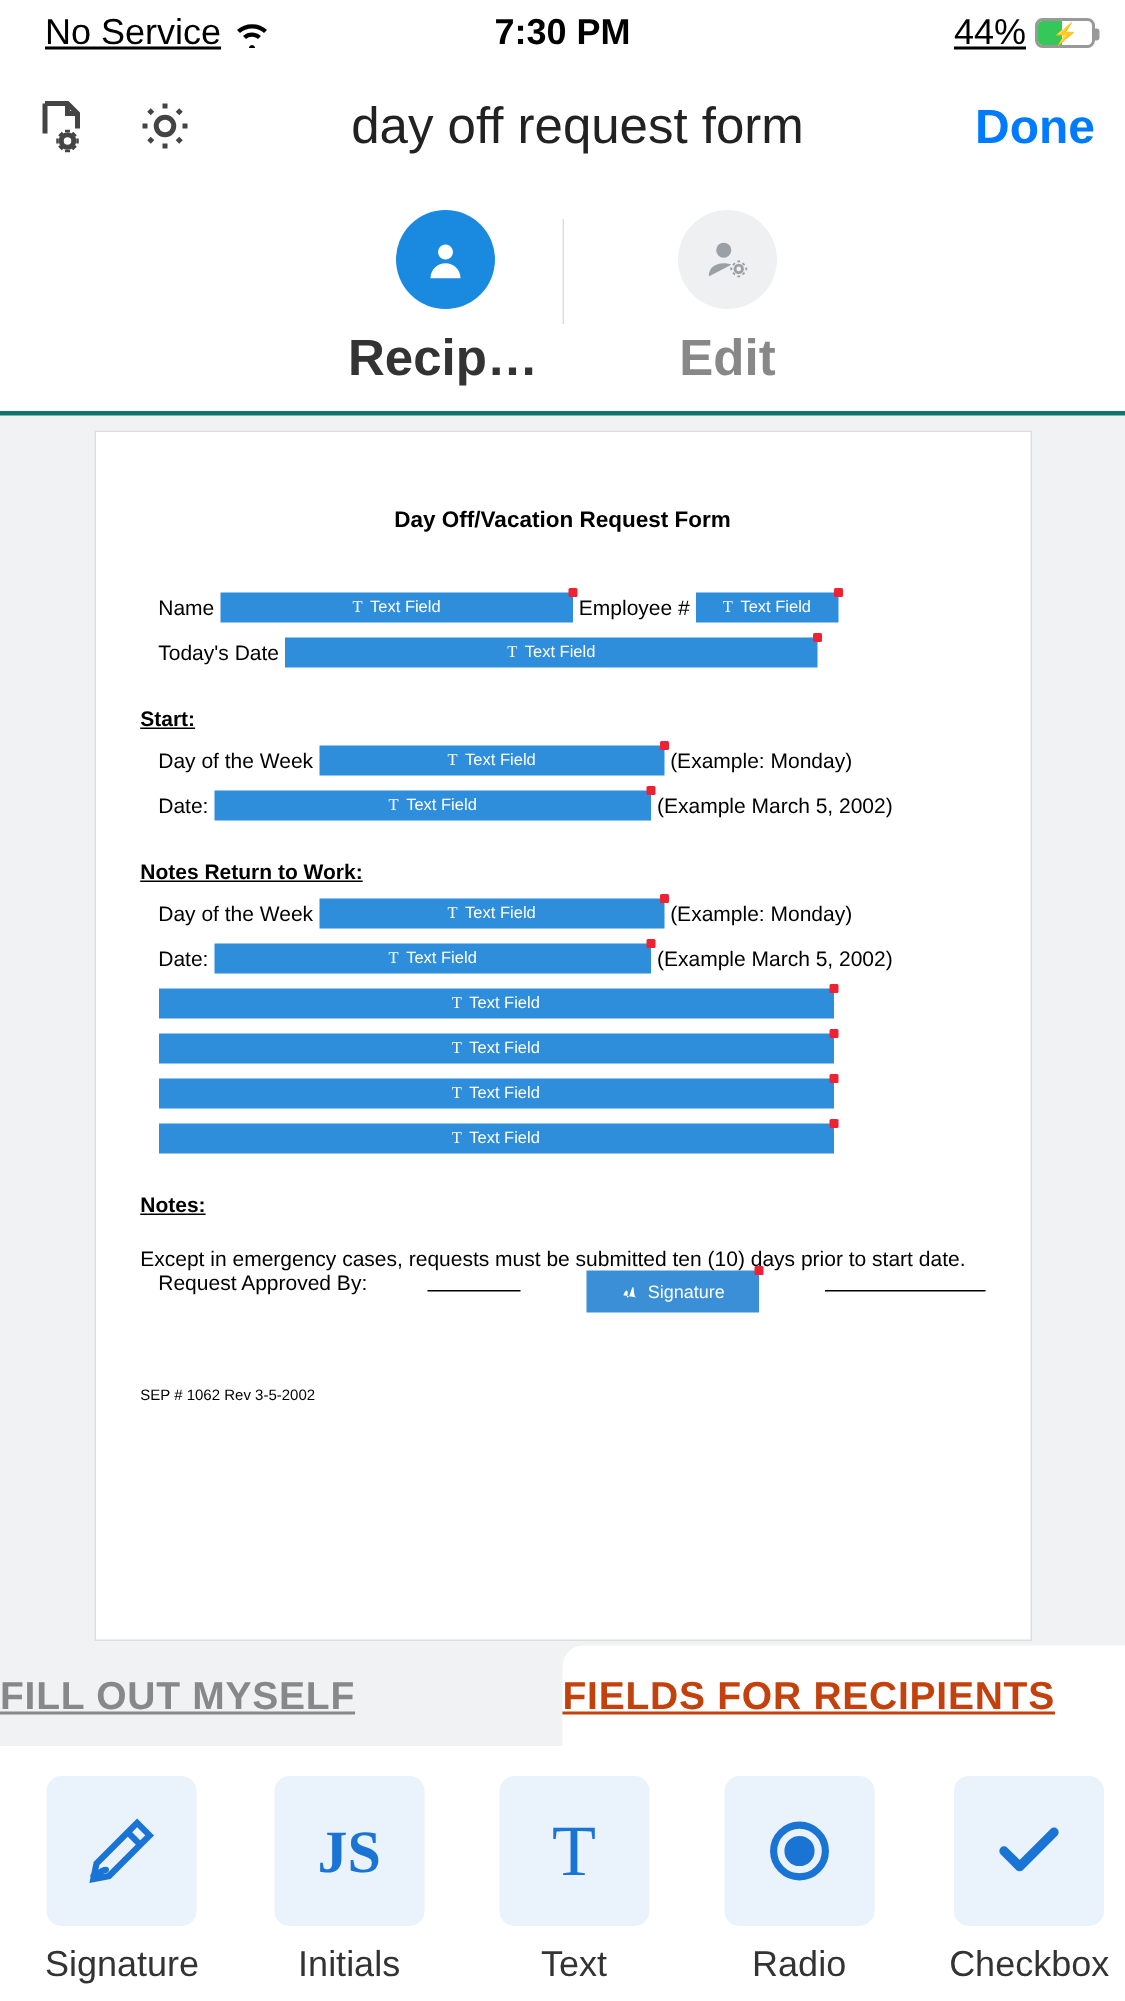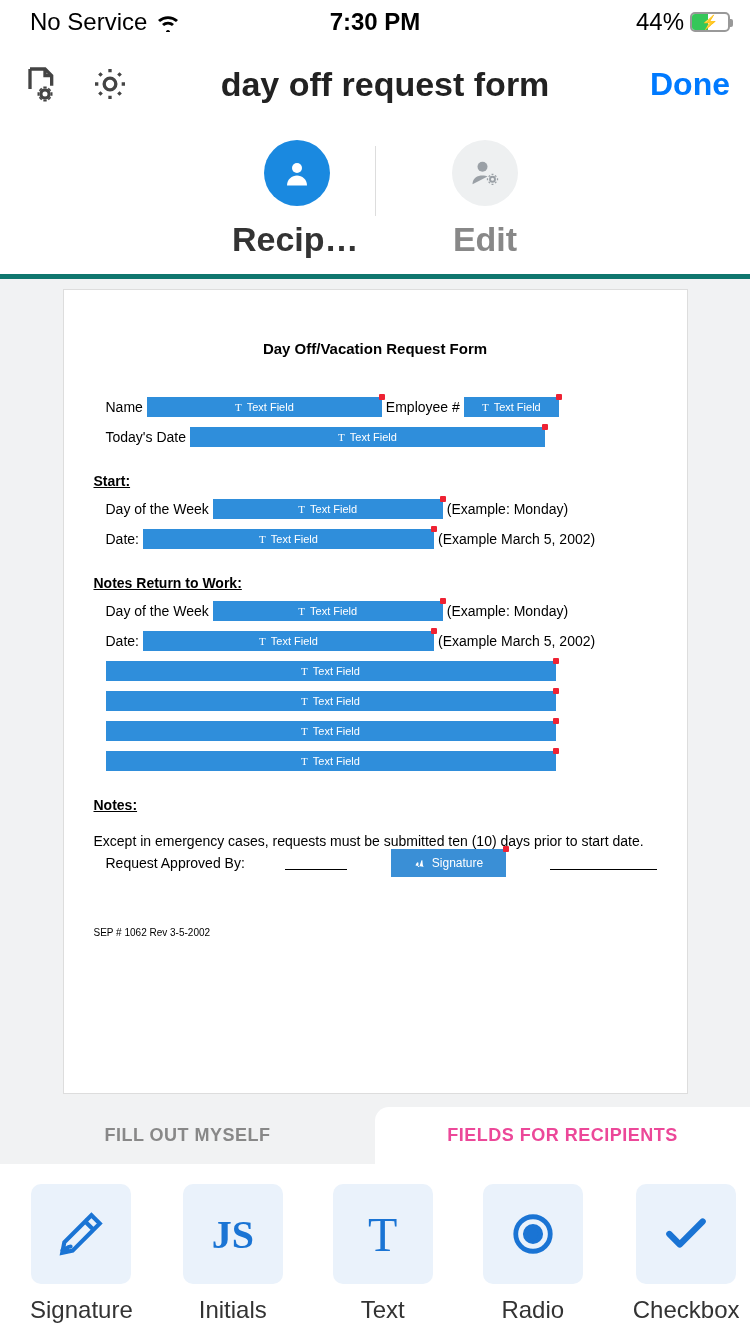--- a/index.html
+++ b/index.html
@@ -1,62 +1,62 @@
 <!DOCTYPE html>
 <html><head>
 <meta charset="utf-8">
 <style>
   * { margin: 0; padding: 0; box-sizing: border-box; font-family: -apple-system, BlinkMacSystemFont, "Segoe UI", Helvetica, Arial, sans-serif; }
   body { width: 750px; height: 1334px; background: #fff; overflow: hidden; position: relative; }
 
   
-  .status-bar { height: 44px; display: flex; align-items: center; justify-content: space-between; padding: 11px 20px; font-size: 24px; font-weight: 500; }
+  .status-bar { height: 44px; display: flex; align-items: center; justify-content: space-between; padding: 11px 20px; font-size: 24px; font-weight: 500; text-decoration: underline; }
   .status-left { display: flex; align-items: center; gap: 8px; margin-left:10px;}
   .status-center { position: absolute; left: 50%; transform: translateX(-50%); font-weight: 600; }
   .status-right { display: flex; align-items: center; gap: 6px; }
   .battery { width: 40px; height: 20px; border: 2px solid #999; border-radius: 5px; position: relative; display:flex; align-items:center;}
   .battery::after { content:''; position:absolute; right:-5px; top:5px; width:3px; height:8px; background:#999; border-radius:0 2px 2px 0;}
   .battery-fill { background:#35c759; height:100%; width:44%; border-radius:3px 0 0 3px;}
   .bolt { position:absolute; left:50%; top:50%; transform:translate(-50%,-50%); font-size:14px; color:#000;}
 
   
   .nav-bar { height: 80px; display: flex; align-items: center; padding: 0 20px; gap: 30px; }
   .nav-icon { width: 40px; height: 40px; color: #444; display:flex; align-items:center; justify-content:center;}
-  .nav-title { flex: 1; text-align: center; font-size: 34px; font-weight: 700; color: #222; white-space:nowrap; overflow:hidden; text-overflow:ellipsis; margin-left:-10px;}
+  .nav-title { flex: 1; text-align: center; font-size: 34px; font-weight: 400; color: #222; white-space:nowrap; overflow:hidden; text-overflow:ellipsis; margin-left:-10px;}
   .done-btn { color: #007aff; font-size: 32px; font-weight: 600; }
 
   
   .mode-tabs { height: 150px; display: flex; align-items: center; justify-content: center; gap: 90px; position:relative;}
   .mode-tab { display: flex; flex-direction: column; align-items: center; gap: 14px; }
   .mode-circle { width: 66px; height: 66px; border-radius: 50%; display: flex; align-items: center; justify-content: center; }
   .mode-circle.active { background: #1a89e0; }
   .mode-circle.inactive { background: #eef0f1; }
   .mode-label { font-size: 34px; font-weight: 600; color: #333; max-width: 130px; white-space: nowrap; overflow: hidden; text-overflow: ellipsis;}
   .mode-label.inactive { color: #888; font-weight:700;}
   .mode-sep { width:1px; height:70px; background:#ddd; position:absolute; top:22px; left:50%;}
 
   
-  .doc-area { background: #f1f2f3; padding: 10px 0 0 0; display: flex; justify-content: center; height: 820px; border-top:5px solid #0f766e;}
+  .doc-area { background: #f1f2f3; padding: 10px 0 0 0; display: flex; justify-content: center; height: 820px; border-top:3px solid #0f766e;}
   .doc-page { width: 625px; background: #fff; border: 1px solid #ddd; padding: 50px 30px 20px 30px; font-family: "Times New Roman", serif; font-size: 14px; color: #000; position:relative;}
   .doc-title { text-align: center; font-weight: bold; font-size: 15px; margin-bottom: 40px; }
   .form-row { display: flex; align-items: center; margin-bottom: 10px; white-space:nowrap;padding-left:12px;}
   .form-label-inline { font-size: 14px; }
   .section-hdr { font-weight: bold; text-decoration: underline; margin-top: 26px; margin-bottom: 10px; font-size:14px;}
   .field-box { background: #2f8edb; color: #fff; height: 20px; display: inline-flex; align-items: center; justify-content: center; font-size: 11px; position: relative; margin: 0 4px; gap:5px; font-family:-apple-system, sans-serif;}
   .field-box .red-dot { position: absolute; right: -3px; top: -3px; width: 6px; height: 6px; background: #e23; border-radius: 1px;}
   .sig-box { background: #3a8fd6; color:#fff; height:28px; width:130px; display:inline-flex; align-items:center; justify-content:center; font-size:12px; gap:6px; font-family:-apple-system, sans-serif; position:relative; margin:0 4px;}
   .sig-box .red-dot { position: absolute; right: -3px; top: -3px; width: 6px; height: 6px; background: #e23; border-radius: 1px;}
   .underline-fill { border-bottom: 1px solid #000; display:inline-block; height:14px;}
   .notes-text { font-size:14px; margin-top:20px;}
   .doc-footer { font-size:10px; margin-top:50px;}
 
   
   .bottom-tabs { display: flex; height: 70px; background: #f1f2f3; align-items:flex-end;}
-  .bottom-tab { flex: 1; text-align: center; font-size: 18px; font-weight: 700; letter-spacing: 0.5px; color: #888; padding: 18px 0; }
-  .bottom-tab.active { background: #fff; color: #ec4899; border-radius: 14px 0 0 0;}
+  .bottom-tab { flex: 1; font-size: 26px; font-weight: 700; letter-spacing: 0.5px; color: #888; padding: 18px 0; text-decoration: underline; }
+  .bottom-tab.active { background: #fff; color: #c2410c; border-radius: 14px 0 0 0;}
 
   
   .palette { height: 170px; background: #fff; display: flex; gap: 50px; padding: 20px 30px 10px 30px; overflow:hidden;}
   .pal-item { display: flex; flex-direction: column; align-items: center; gap: 12px; }
   .pal-square { width: 100px; height: 100px; background: #eaf2fb; border-radius: 10px; display: flex; align-items: center; justify-content: center; color: #1a74d4; }
   .pal-label { font-size: 24px; color: #333; }
 
   svg { display:block; }
   .t-icon { font-family: serif; font-weight:400;}
 </style>
@@ -218,21 +218,21 @@
         <span class="field-box" style="width:450px; margin-left:0;">
           <span class="t-icon">T</span>
           <span>Text Field</span>
           <span class="red-dot"></span>
         </span>
       </div>
 
     <div class="section-hdr">Notes:</div>
     <div class="notes-text">Except in emergency cases, requests must be submitted ten (10) days prior to start date.</div>
 
-    <div class="form-row" style="align-items:center;gap:40px;">
+    <div class="form-row" style="align-items:flex-start;gap:40px;">
       <span class="form-label-inline">Request Approved By:</span>
       <span class="underline-fill" style="width:70px;"></span>
       <span class="sig-box">
         <svg width="12" height="12" viewBox="0 0 24 24" fill="#fff">
             <path d="M3 17c3-8 6-8 6-3s-3 6 0 6 5-14 7-14 0 14 5 14"></path>
           </svg>
         <span>Signature</span>
           <span class="red-dot"></span>
       </span>
       <span class="underline-fill" style="width:120px;"></span>

